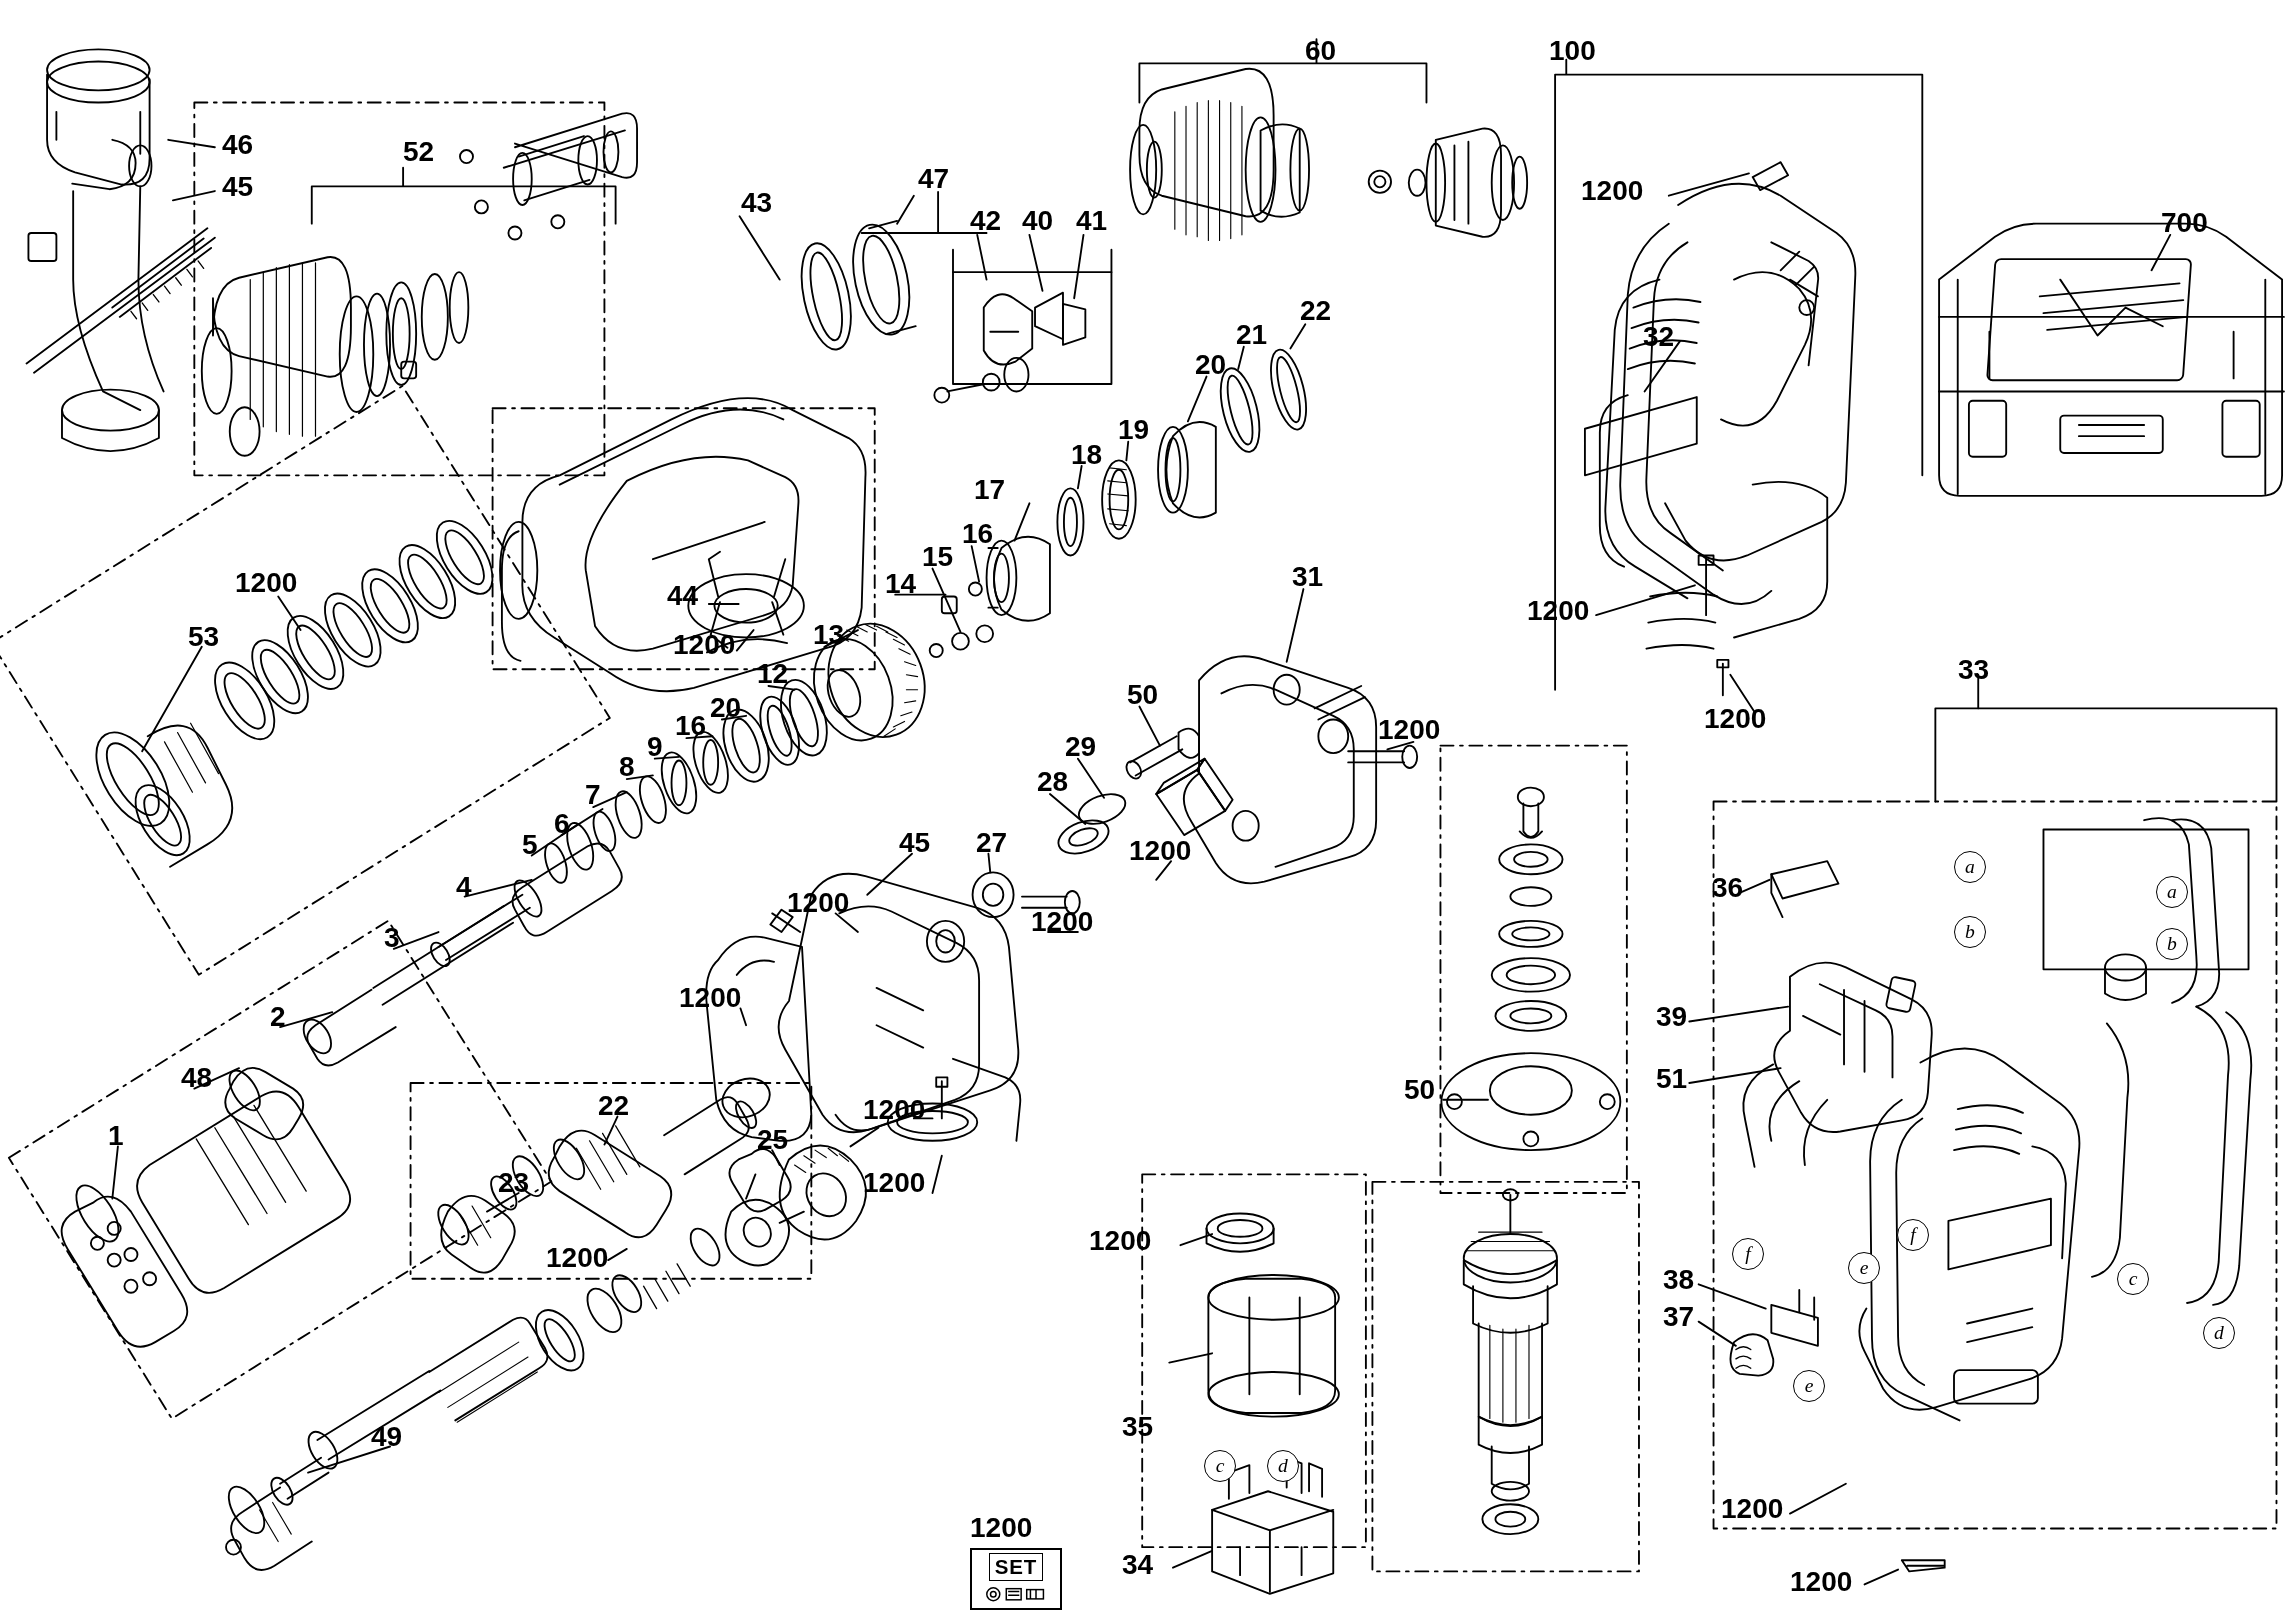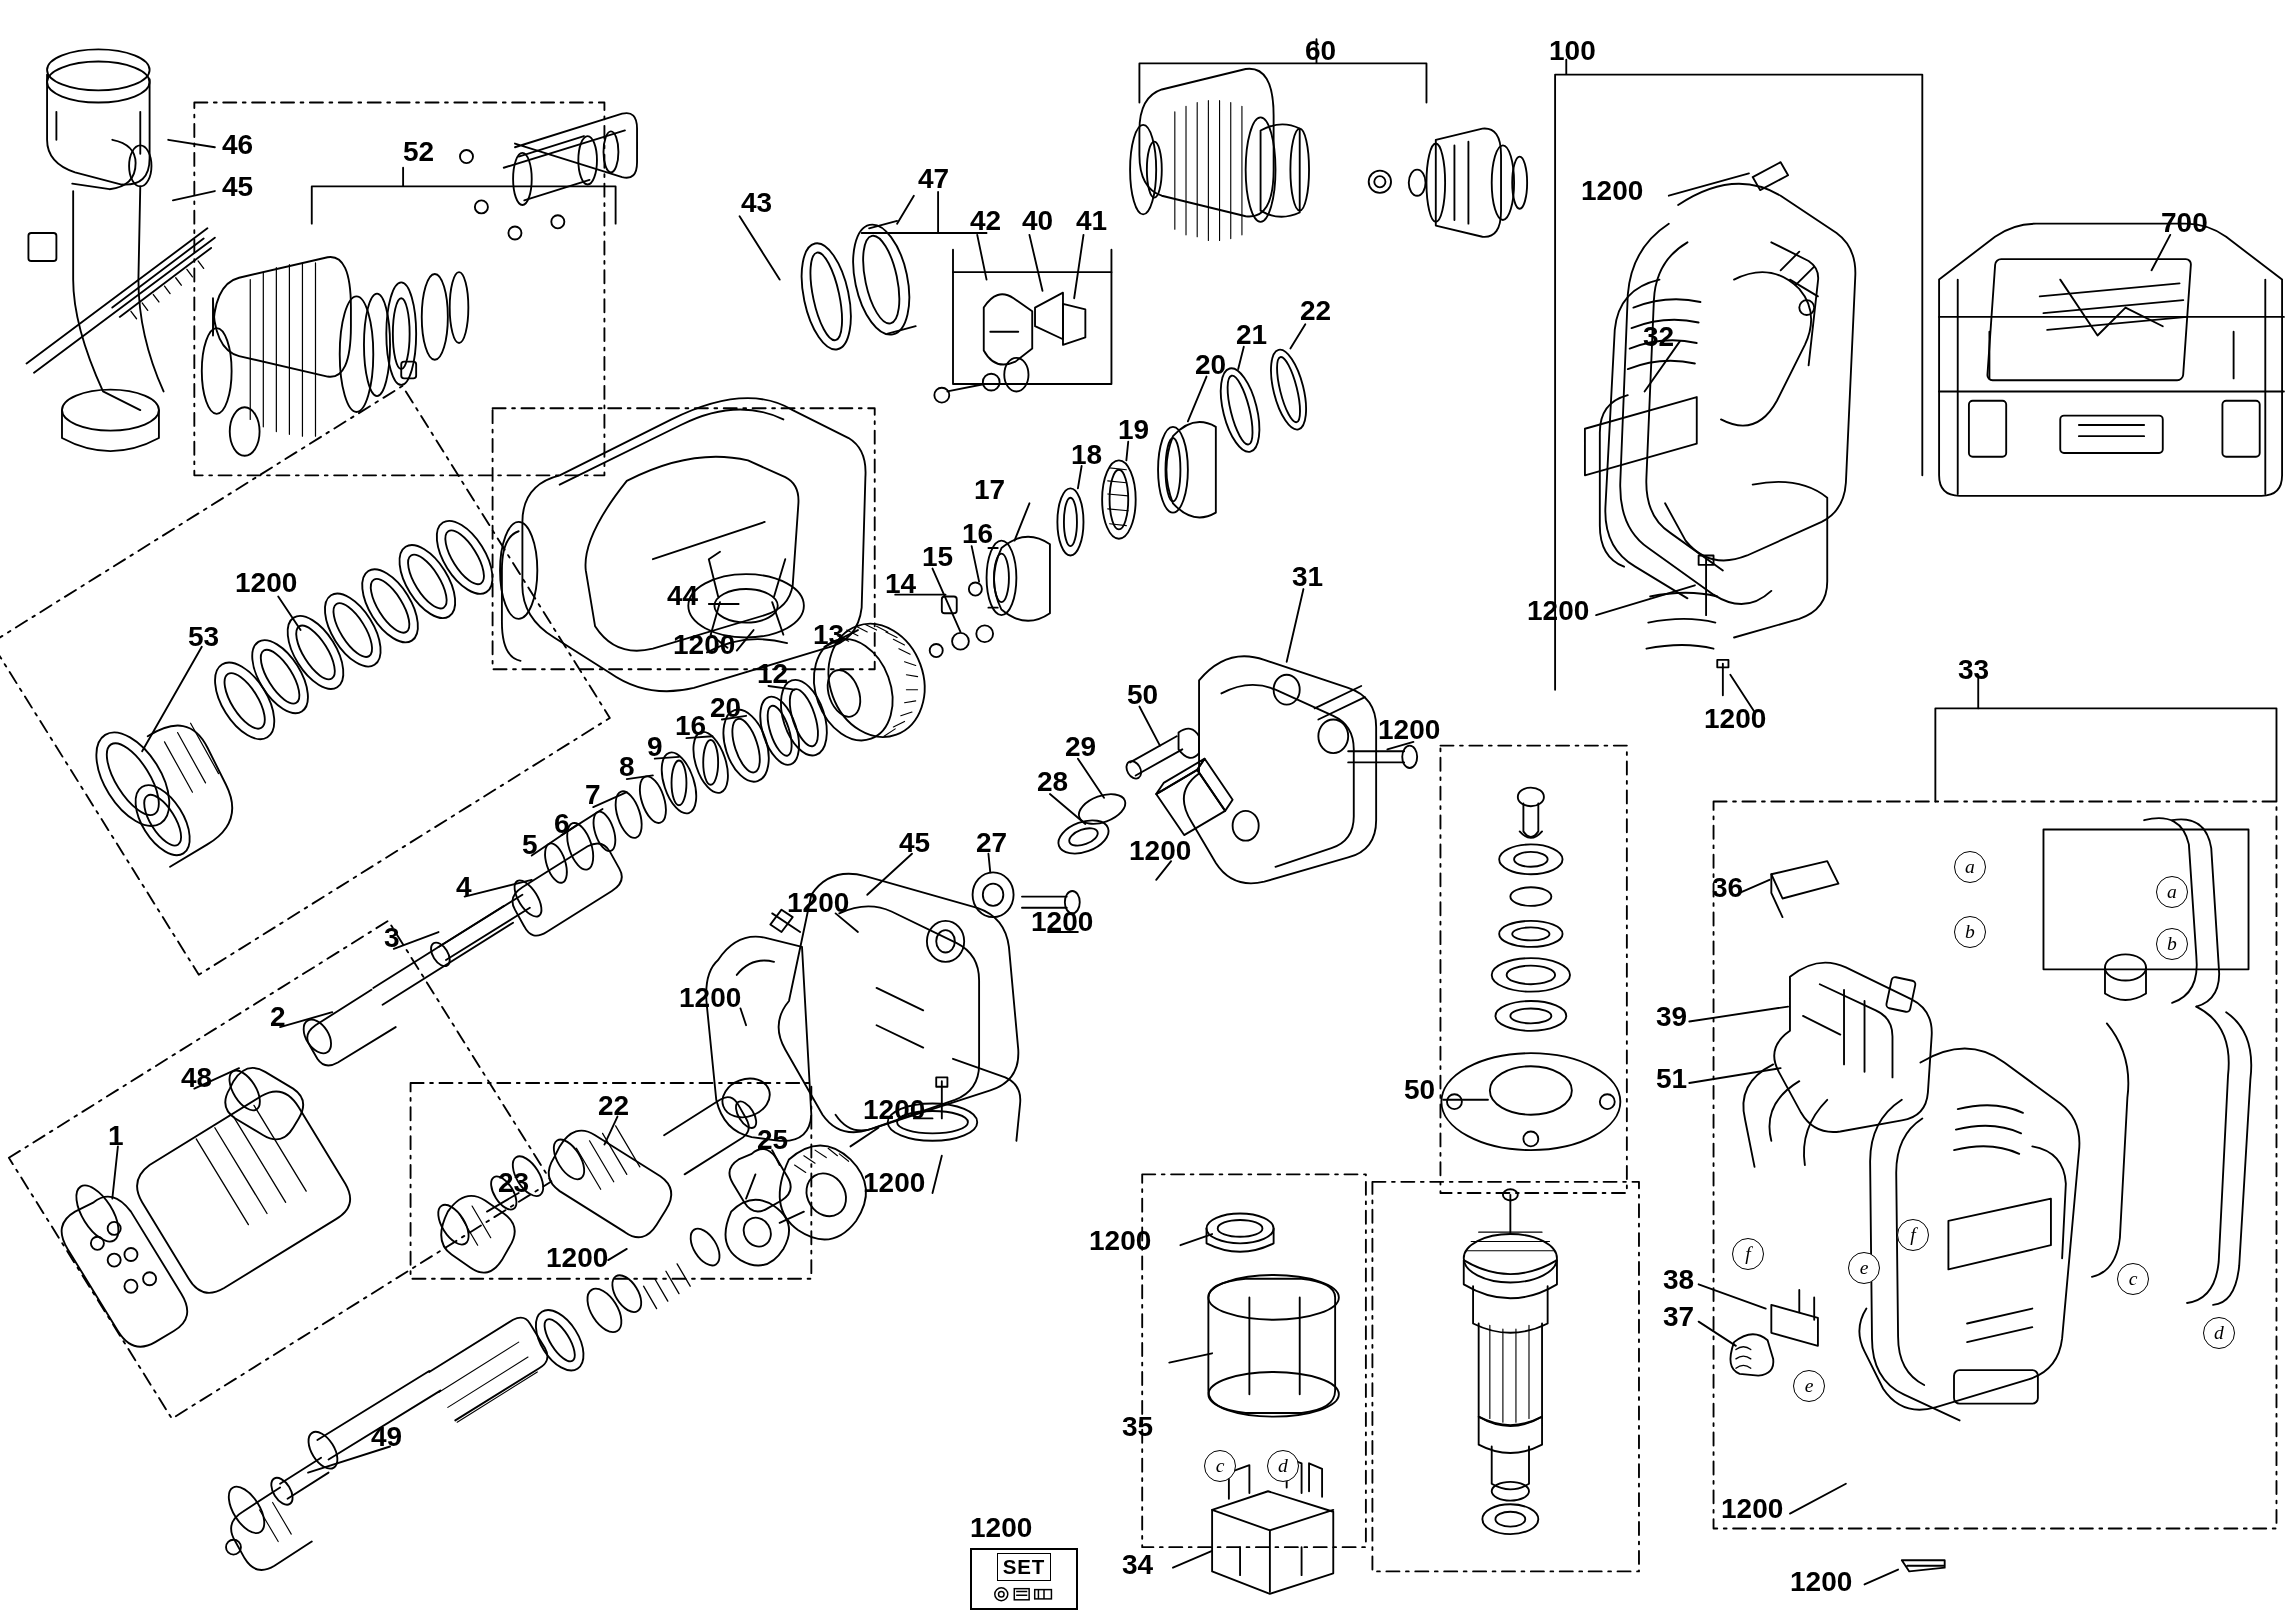--- a/index.html
+++ b/index.html
@@ -725,21 +725,21 @@
     <div class="circ" style="left:1848px;top:1252px">e</div>
     <div class="circ" style="left:1793px;top:1370px">e</div>
     <div class="circ" style="left:2117px;top:1263px">c</div>
     <div class="circ" style="left:2203px;top:1317px">d</div>
     <div class="circ" style="left:1204px;top:1450px">c</div>
     <div class="circ" style="left:1267px;top:1450px">d</div>
   </div>
 
   <div>
     <div class="lbl n" style="left:970px;top:1514px">1200</div>
-    <div class="setbox" style="left:970px;top:1548px;width:108px;height:62px">
+    <div class="setbox" style="left:970px;top:1548px;width:92px;height:62px">
       <div class="settext">SET</div>
       <svg width="65" height="20.5" viewBox="0 0 70 22">
         <g fill="none" stroke="#000" stroke-width="1.6">
           <circle cx="10" cy="11" r="7"></circle>
           <circle cx="10" cy="11" r="3"></circle>
           <rect x="24" y="5" width="16" height="12"></rect>
           <path d="M26 8 h12 M26 12 h12"></path>
           <rect x="46" y="6" width="18" height="10"></rect>
           <path d="M50 6 v10 M56 6 v10"></path>
         </g>

